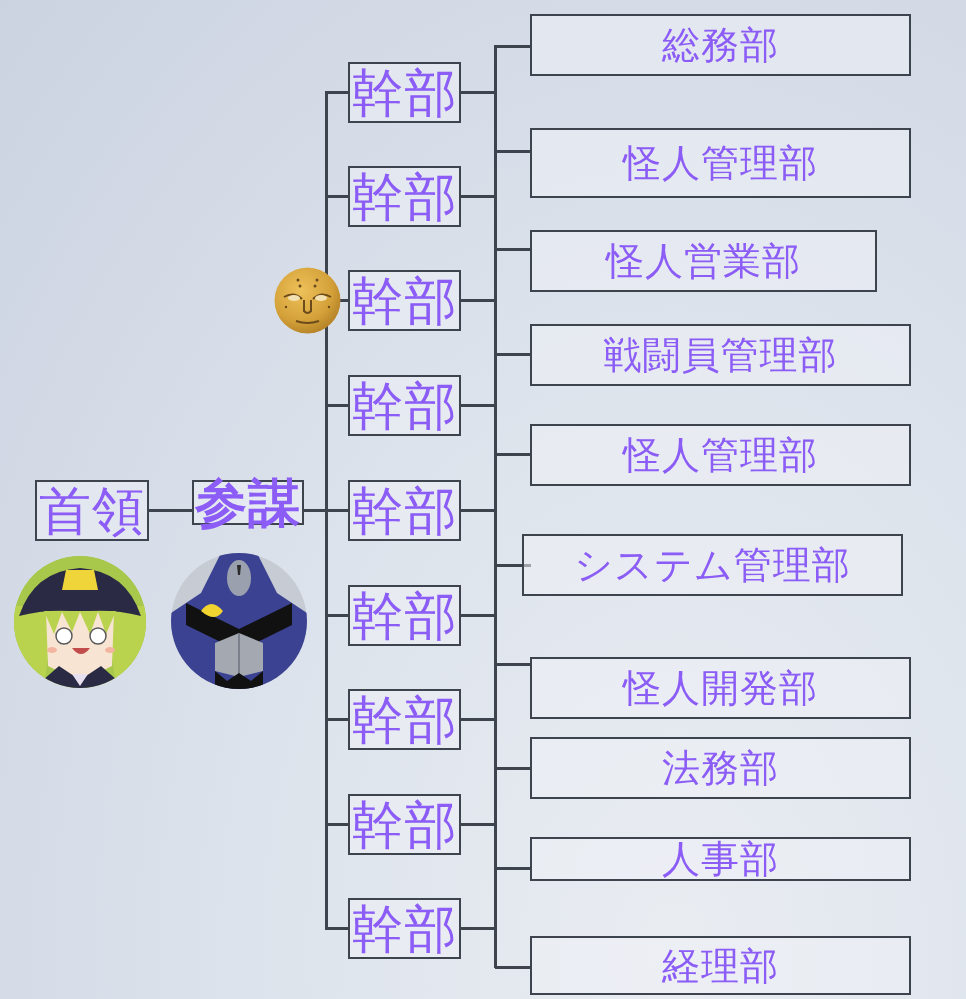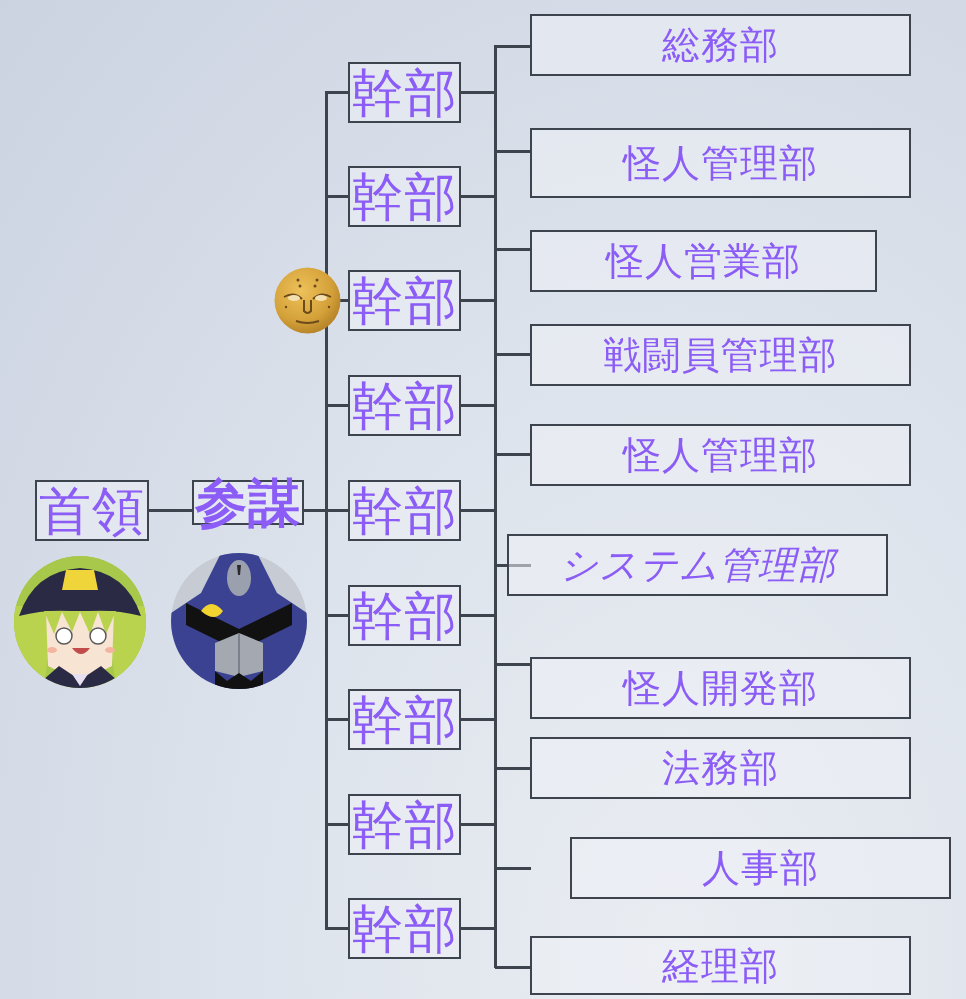--- a/index.html
+++ b/index.html
@@ -78,24 +78,24 @@
 <div class="box small" style="left:348px; top:585px; width:113px; height:61px;">幹部</div>
 <div class="box small" style="left:348px; top:689px; width:113px; height:61px;">幹部</div>
 <div class="box small" style="left:348px; top:794px; width:113px; height:61px;">幹部</div>
 <div class="box small" style="left:348px; top:898px; width:113px; height:61px;">幹部</div>
 
 <div class="box dept" style="left:530px; top:14px;  width:381px; height:62px;">総務部</div>
 <div class="box dept" style="left:530px; top:128px; width:381px; height:70px;">怪人管理部</div>
 <div class="box dept" style="left:530px; top:230px; width:347px; height:62px;">怪人営業部</div>
 <div class="box dept" style="left:530px; top:324px; width:381px; height:62px;">戦闘員管理部</div>
 <div class="box dept" style="left:530px; top:424px; width:381px; height:62px;">怪人管理部</div>
-<div class="box dept" style="left:507px; top:534px; width:381px; height:62px;font-style:italic;">システム管理部</div>
+<div class="box dept" style="left:522px; top:534px; width:381px; height:62px;">システム管理部</div>
 <div class="box dept" style="left:530px; top:633px; width:381px; height:62px;margin-top:24px;">怪人開発部</div>
 <div class="box dept" style="left:530px; top:737px; width:381px; height:62px;">法務部</div>
-<div class="box dept" style="left:530px; top:837px; width:381px; height:62px;margin-left:40px;">人事部</div>
+<div class="box dept" style="left:530px; top:837px; width:381px; height:44px;">人事部</div>
 <div class="box dept" style="left:530px; top:936px; width:381px; height:59px;">経理部</div>
 
 <div class="avatar" style="left:274px; top:267px; width:67px; height:67px;">
   <svg width="67" height="67" viewBox="0 0 67 67">
     <defs>
       <radialGradient id="gold" cx="40%" cy="35%" r="65%">
         <stop offset="0%" stop-color="#eec15a"></stop>
         <stop offset="70%" stop-color="#d5a23a"></stop>
         <stop offset="100%" stop-color="#b9862a"></stop>
       </radialGradient>

